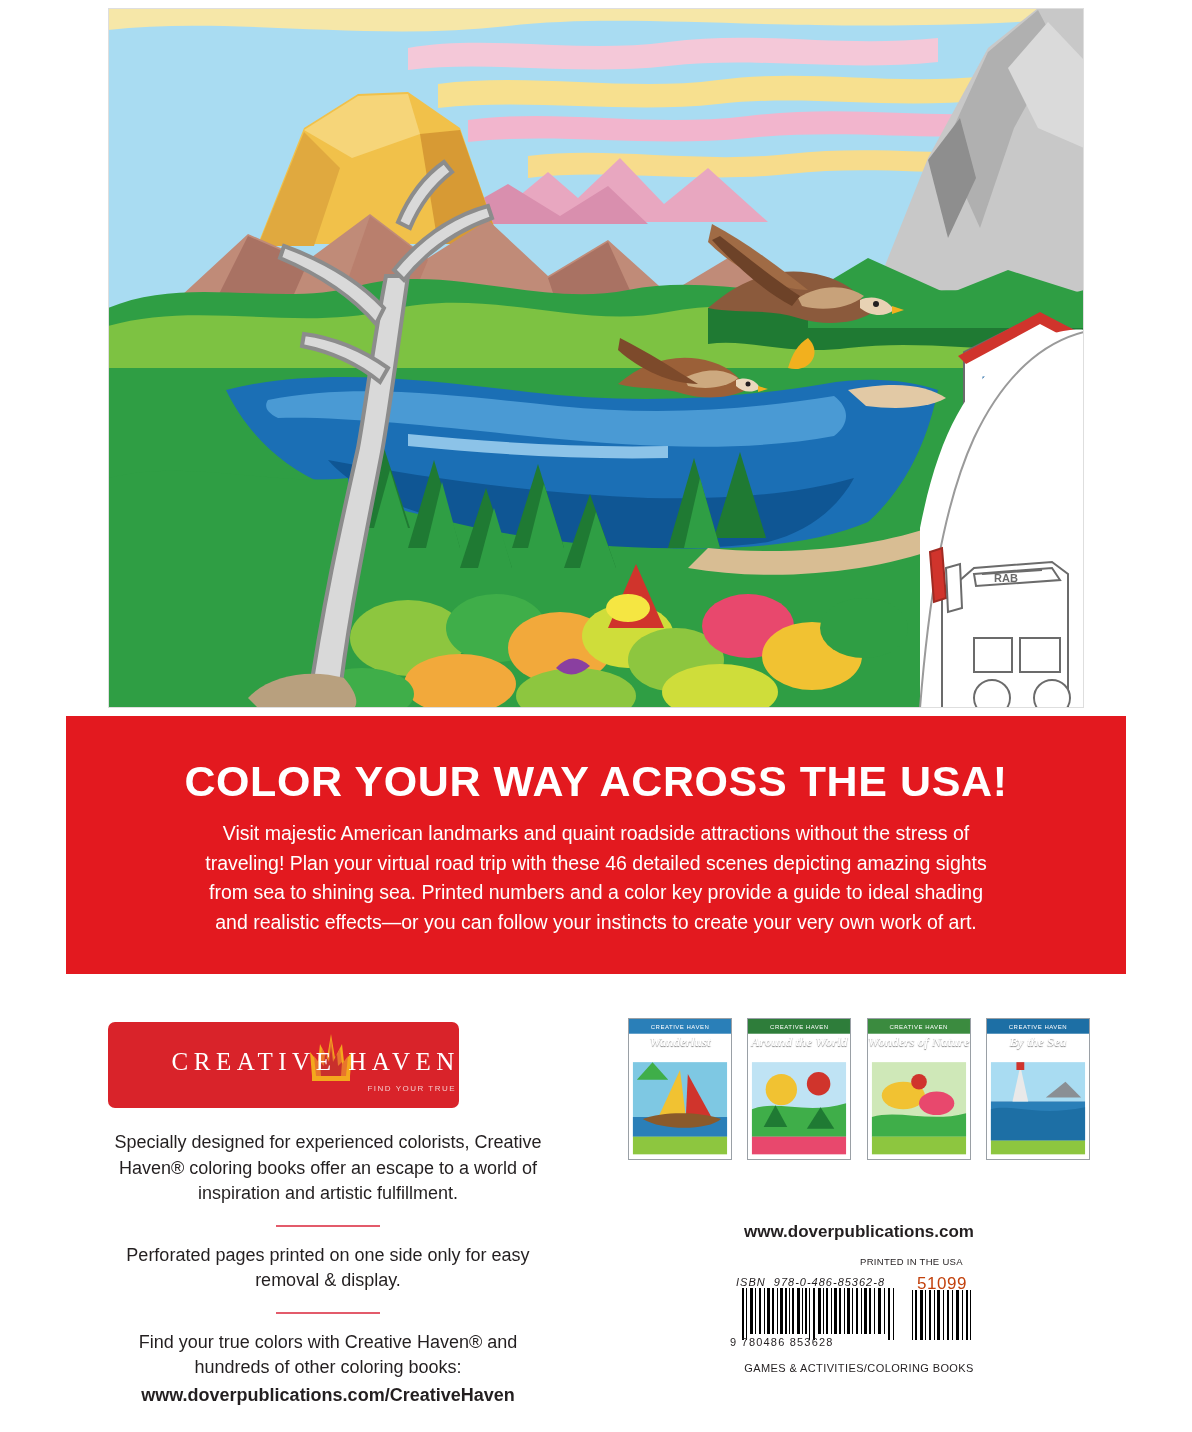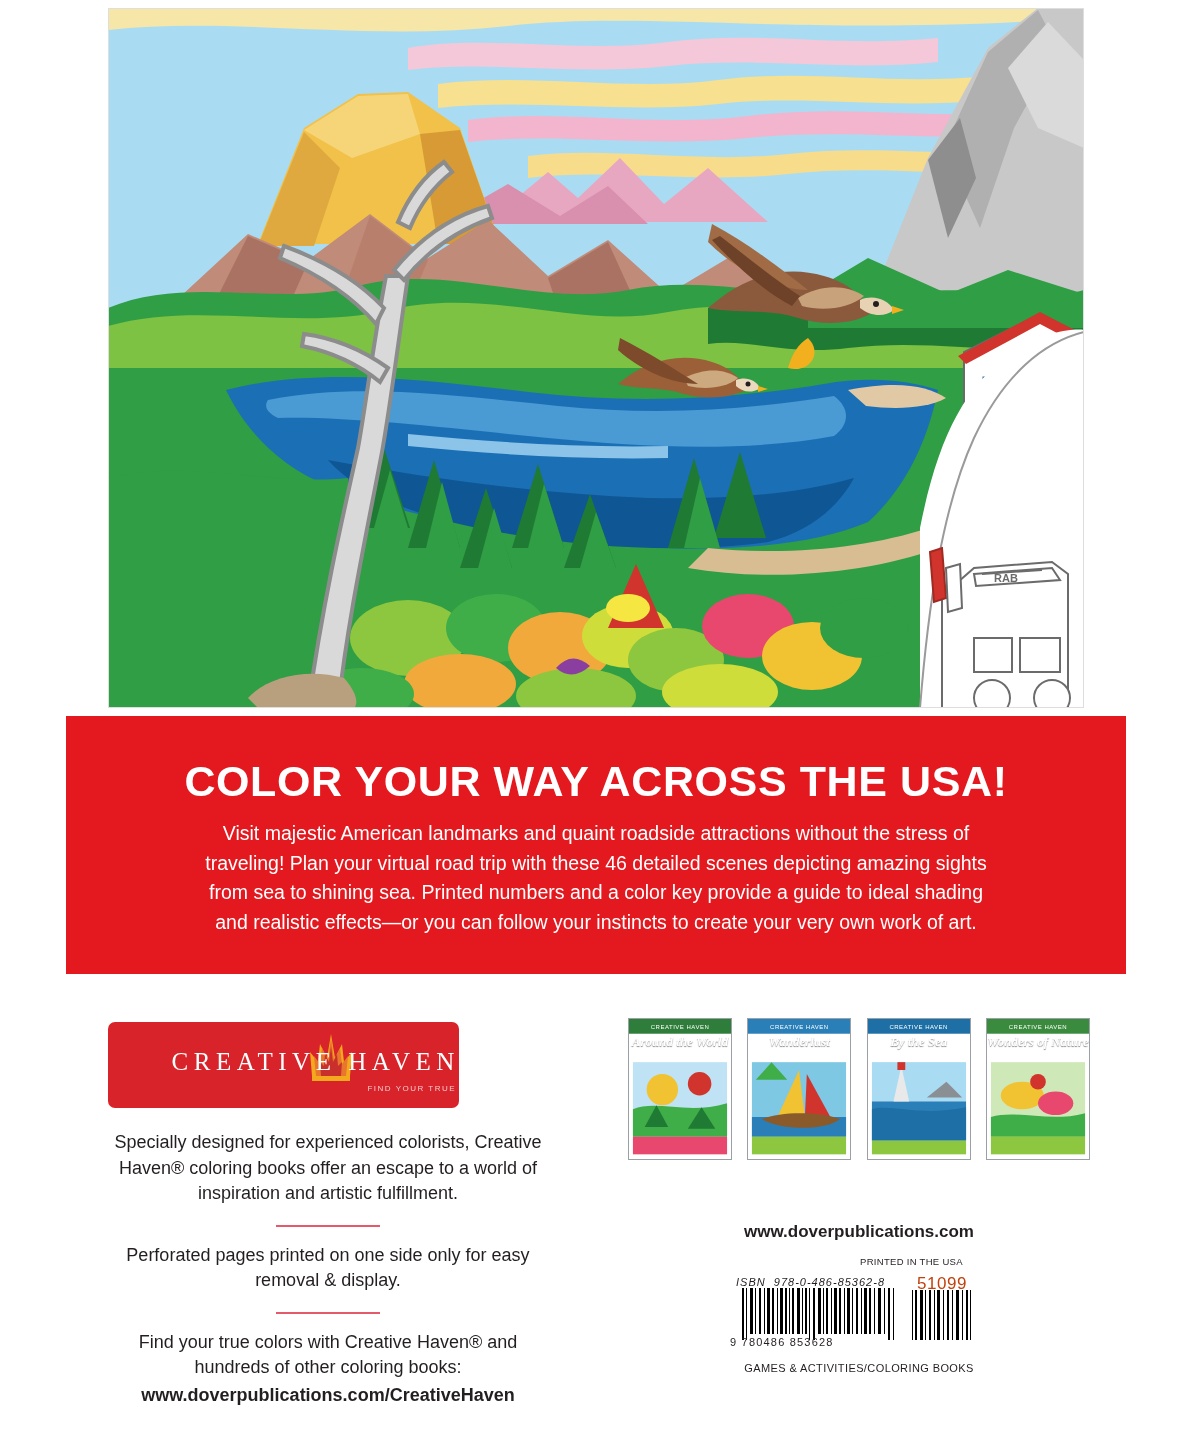--- a/index.html
+++ b/index.html
@@ -396,81 +396,81 @@
     <div class="rule"></div>
     <div class="left-para" style="margin-top:16px">Find your true colors with Creative Haven® and hundreds of other coloring books:</div>
     <div class="left-para left-strong" style="margin-top:2px">www.doverpublications.com/CreativeHaven</div>
   </div>
 
   <div class="thumbs">
 
     <div class="thumb">
       <svg class="thumb-art" viewBox="0 0 104 142">
         <rect x="0" y="0" width="104" height="142" fill="#ffffff"></rect>
+        <rect x="0" y="0" width="104" height="15" fill="#2a7fb8"></rect>
+        <rect x="4" y="44" width="96" height="76" fill="#7ec8e3"></rect>
+        <path d="M4,100 L100,100 L100,120 L4,120 Z" fill="#2a7fb8"></path>
+        <path d="M30,100 L52,52 L58,100 Z" fill="#f1c232"></path>
+        <path d="M58,100 L60,56 L84,100 Z" fill="#d0342c"></path>
+        <path d="M14,102 C34,94 72,94 94,102 C80,114 34,114 14,102 Z" fill="#8a5a2b"></path>
+        <path d="M8,62 L24,44 L40,62 Z" fill="#3fae49"></path>
+        <rect x="4" y="120" width="96" height="18" fill="#8dc63f"></rect>
+      </svg>
+      <div class="thumb-head">CREATIVE HAVEN</div>
+      <div class="thumb-title">Wanderlust</div>
+      <div class="thumb-sub">COLOR BY NUMBER</div>
+    </div>
+
+    <div class="thumb">
+      <svg class="thumb-art" viewBox="0 0 104 142">
+        <rect x="0" y="0" width="104" height="142" fill="#ffffff"></rect>
         <rect x="0" y="0" width="104" height="15" fill="#2e7d3a"></rect>
         <rect x="4" y="44" width="96" height="76" fill="#bfe3f4"></rect>
         <circle cx="34" cy="72" r="16" fill="#f1c232"></circle>
         <circle cx="72" cy="66" r="12" fill="#d0342c"></circle>
         <path d="M4,92 C28,82 60,98 100,86 L100,120 L4,120 Z" fill="#3fae49"></path>
         <path d="M16,110 L28,88 L40,110 Z" fill="#1f7a33"></path>
         <path d="M60,112 L74,90 L88,112 Z" fill="#1f7a33"></path>
         <rect x="4" y="120" width="96" height="18" fill="#e8486d"></rect>
       </svg>
       <div class="thumb-head">CREATIVE HAVEN</div>
       <div class="thumb-title">Around the World</div>
       <div class="thumb-sub">COLOR BY NUMBER</div>
     </div>
 
     <div class="thumb">
       <svg class="thumb-art" viewBox="0 0 104 142">
         <rect x="0" y="0" width="104" height="142" fill="#ffffff"></rect>
-        <rect x="0" y="0" width="104" height="15" fill="#2a7fb8"></rect>
-        <rect x="4" y="44" width="96" height="76" fill="#7ec8e3"></rect>
-        <path d="M4,100 L100,100 L100,120 L4,120 Z" fill="#2a7fb8"></path>
-        <path d="M30,100 L52,52 L58,100 Z" fill="#f1c232"></path>
-        <path d="M58,100 L60,56 L84,100 Z" fill="#d0342c"></path>
-        <path d="M14,102 C34,94 72,94 94,102 C80,114 34,114 14,102 Z" fill="#8a5a2b"></path>
-        <path d="M8,62 L24,44 L40,62 Z" fill="#3fae49"></path>
+        <rect x="0" y="0" width="104" height="15" fill="#3b8b3f"></rect>
+        <rect x="4" y="44" width="96" height="76" fill="#cfe8b8"></rect>
+        <ellipse cx="36" cy="78" rx="22" ry="14" fill="#f1c232"></ellipse>
+        <ellipse cx="70" cy="86" rx="18" ry="12" fill="#e8486d"></ellipse>
+        <path d="M4,100 C30,92 64,106 100,96 L100,120 L4,120 Z" fill="#3fae49"></path>
+        <circle cx="52" cy="64" r="8" fill="#d0342c"></circle>
         <rect x="4" y="120" width="96" height="18" fill="#8dc63f"></rect>
       </svg>
       <div class="thumb-head">CREATIVE HAVEN</div>
-      <div class="thumb-title">Wanderlust</div>
+      <div class="thumb-title">Wonders of Nature</div>
       <div class="thumb-sub">COLOR BY NUMBER</div>
     </div>
 
     <div class="thumb">
       <svg class="thumb-art" viewBox="0 0 104 142">
         <rect x="0" y="0" width="104" height="142" fill="#ffffff"></rect>
         <rect x="0" y="0" width="104" height="15" fill="#1d6fa5"></rect>
         <rect x="4" y="44" width="96" height="40" fill="#a9dcf2"></rect>
         <rect x="4" y="84" width="96" height="40" fill="#2a7fb8"></rect>
         <path d="M26,84 L34,48 L42,84 Z" fill="#e9e9e9"></path>
         <rect x="30" y="44" width="8" height="8" fill="#d0342c"></rect>
         <path d="M4,92 C24,86 52,100 100,90 L100,124 L4,124 Z" fill="#1d6fa5"></path>
         <path d="M60,80 L80,64 L96,80 Z" fill="#8a8f94"></path>
         <rect x="4" y="124" width="96" height="14" fill="#8dc63f"></rect>
       </svg>
       <div class="thumb-head">CREATIVE HAVEN</div>
       <div class="thumb-title">By the Sea</div>
-      <div class="thumb-sub">COLOR BY NUMBER</div>
-    </div>
-
-    <div class="thumb">
-      <svg class="thumb-art" viewBox="0 0 104 142">
-        <rect x="0" y="0" width="104" height="142" fill="#ffffff"></rect>
-        <rect x="0" y="0" width="104" height="15" fill="#3b8b3f"></rect>
-        <rect x="4" y="44" width="96" height="76" fill="#cfe8b8"></rect>
-        <ellipse cx="36" cy="78" rx="22" ry="14" fill="#f1c232"></ellipse>
-        <ellipse cx="70" cy="86" rx="18" ry="12" fill="#e8486d"></ellipse>
-        <path d="M4,100 C30,92 64,106 100,96 L100,120 L4,120 Z" fill="#3fae49"></path>
-        <circle cx="52" cy="64" r="8" fill="#d0342c"></circle>
-        <rect x="4" y="120" width="96" height="18" fill="#8dc63f"></rect>
-      </svg>
-      <div class="thumb-head">CREATIVE HAVEN</div>
-      <div class="thumb-title">Wonders of Nature</div>
       <div class="thumb-sub">COLOR BY NUMBER</div>
     </div>
   </div>
 
   <div class="dover-url">www.doverpublications.com</div>
   <div class="printed-usa">PRINTED IN THE USA</div>
   <div class="isbn-text">
     <span>ISBN</span>&nbsp;&nbsp;<span>978-0-486-85362-8</span>
   </div>
 

